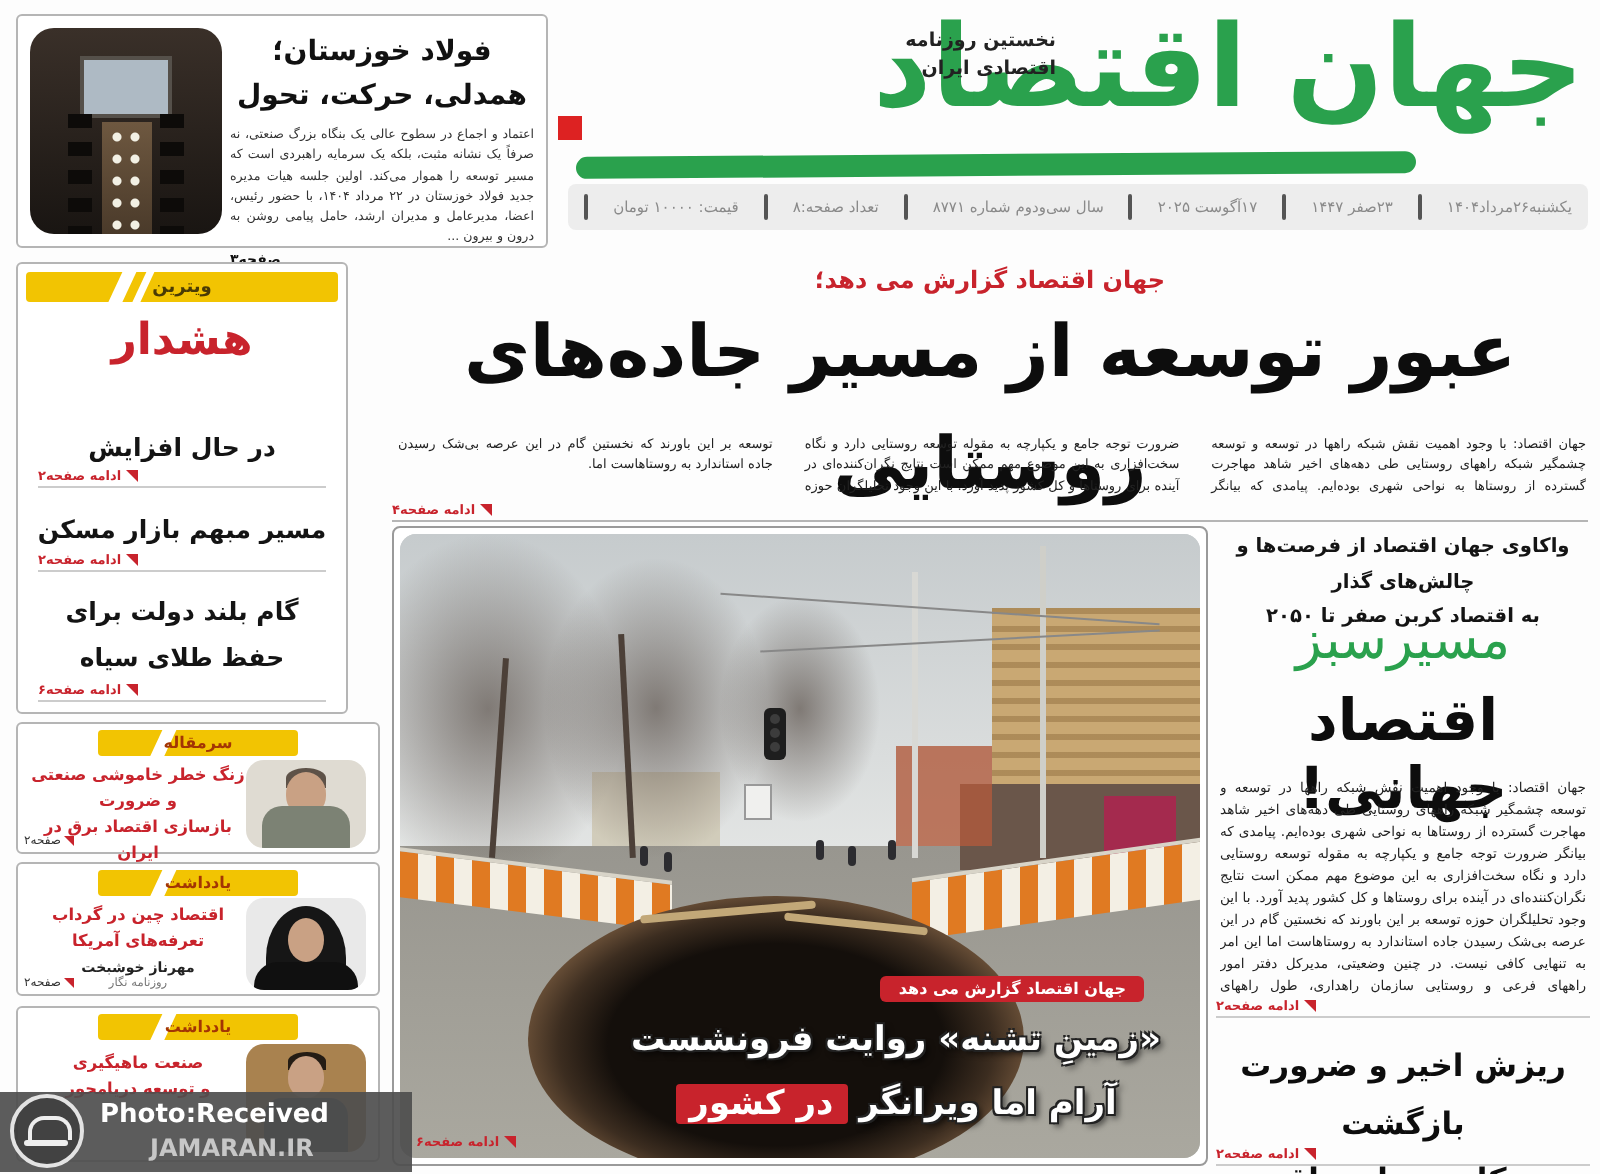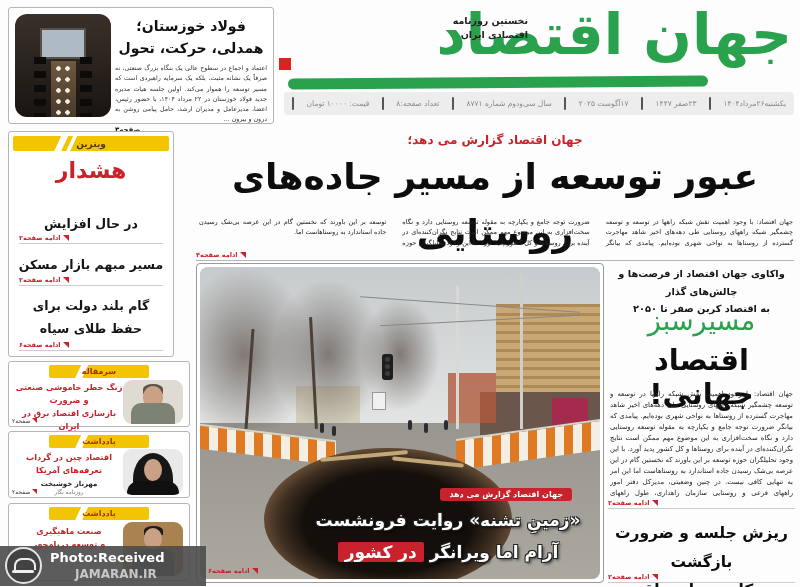--- a/index.html
+++ b/index.html
@@ -353,21 +353,21 @@
     <div class="rail-green">مسیرسبز</div>
     <div class="rail-black">اقتصاد جهانی!</div>
     <div class="rail-body">جهان اقتصاد: با وجود اهمیت نقش شبکه راهها در توسعه و توسعه چشمگیر شبکه راههای روستایی طی دهه‌های اخیر شاهد مهاجرت گسترده از روستاها به نواحی شهری بوده‌ایم. پیامدی که بیانگر ضرورت توجه جامع و یکپارچه به مقوله توسعه روستایی دارد و نگاه سخت‌افزاری به این موضوع مهم ممکن است نتایج نگران‌کننده‌ای در آینده برای روستاها و کل کشور پدید آورد. با این وجود تحلیلگران حوزه توسعه بر این باورند که نخستین گام در این عرصه بی‌شک رسیدن جاده استاندارد به روستاهاست اما این امر به تنهایی کافی نیست. در چنین وضعیتی، مدیرکل دفتر امور راههای فرعی و روستایی سازمان راهداری، طول راههای روستایی آسفالت در کشور را حدود ۱۱۳ هزار کیلومتر اعلام کرد و یادآور شد: ۳۷ هزار کیلومتر راه با مشخصات فرعی در کشور وجود دارد که در مجموع نزدیک به ۷۰ درصد راههای کشور را شامل می‌شود.</div>
     <div class="rail-rule1">
       <span class="cont cont-left">
         <span class="flag"></span>
         <span>ادامه صفحه۲</span>
       </span>
     </div>
     <div class="rail-bourse">
-      <div>ریزش جلسه و ضرورت بازگشت</div>
+      <div>ریزش اخیر و ضرورت بازگشت</div>
       <div>به مکانیزم‌های واقعی</div>
     </div>
     <div class="rail-rule2">
       <span class="cont cont-left">
         <span class="flag"></span>
         <span>ادامه صفحه۲</span>
       </span>
     </div>
   </div>
 

